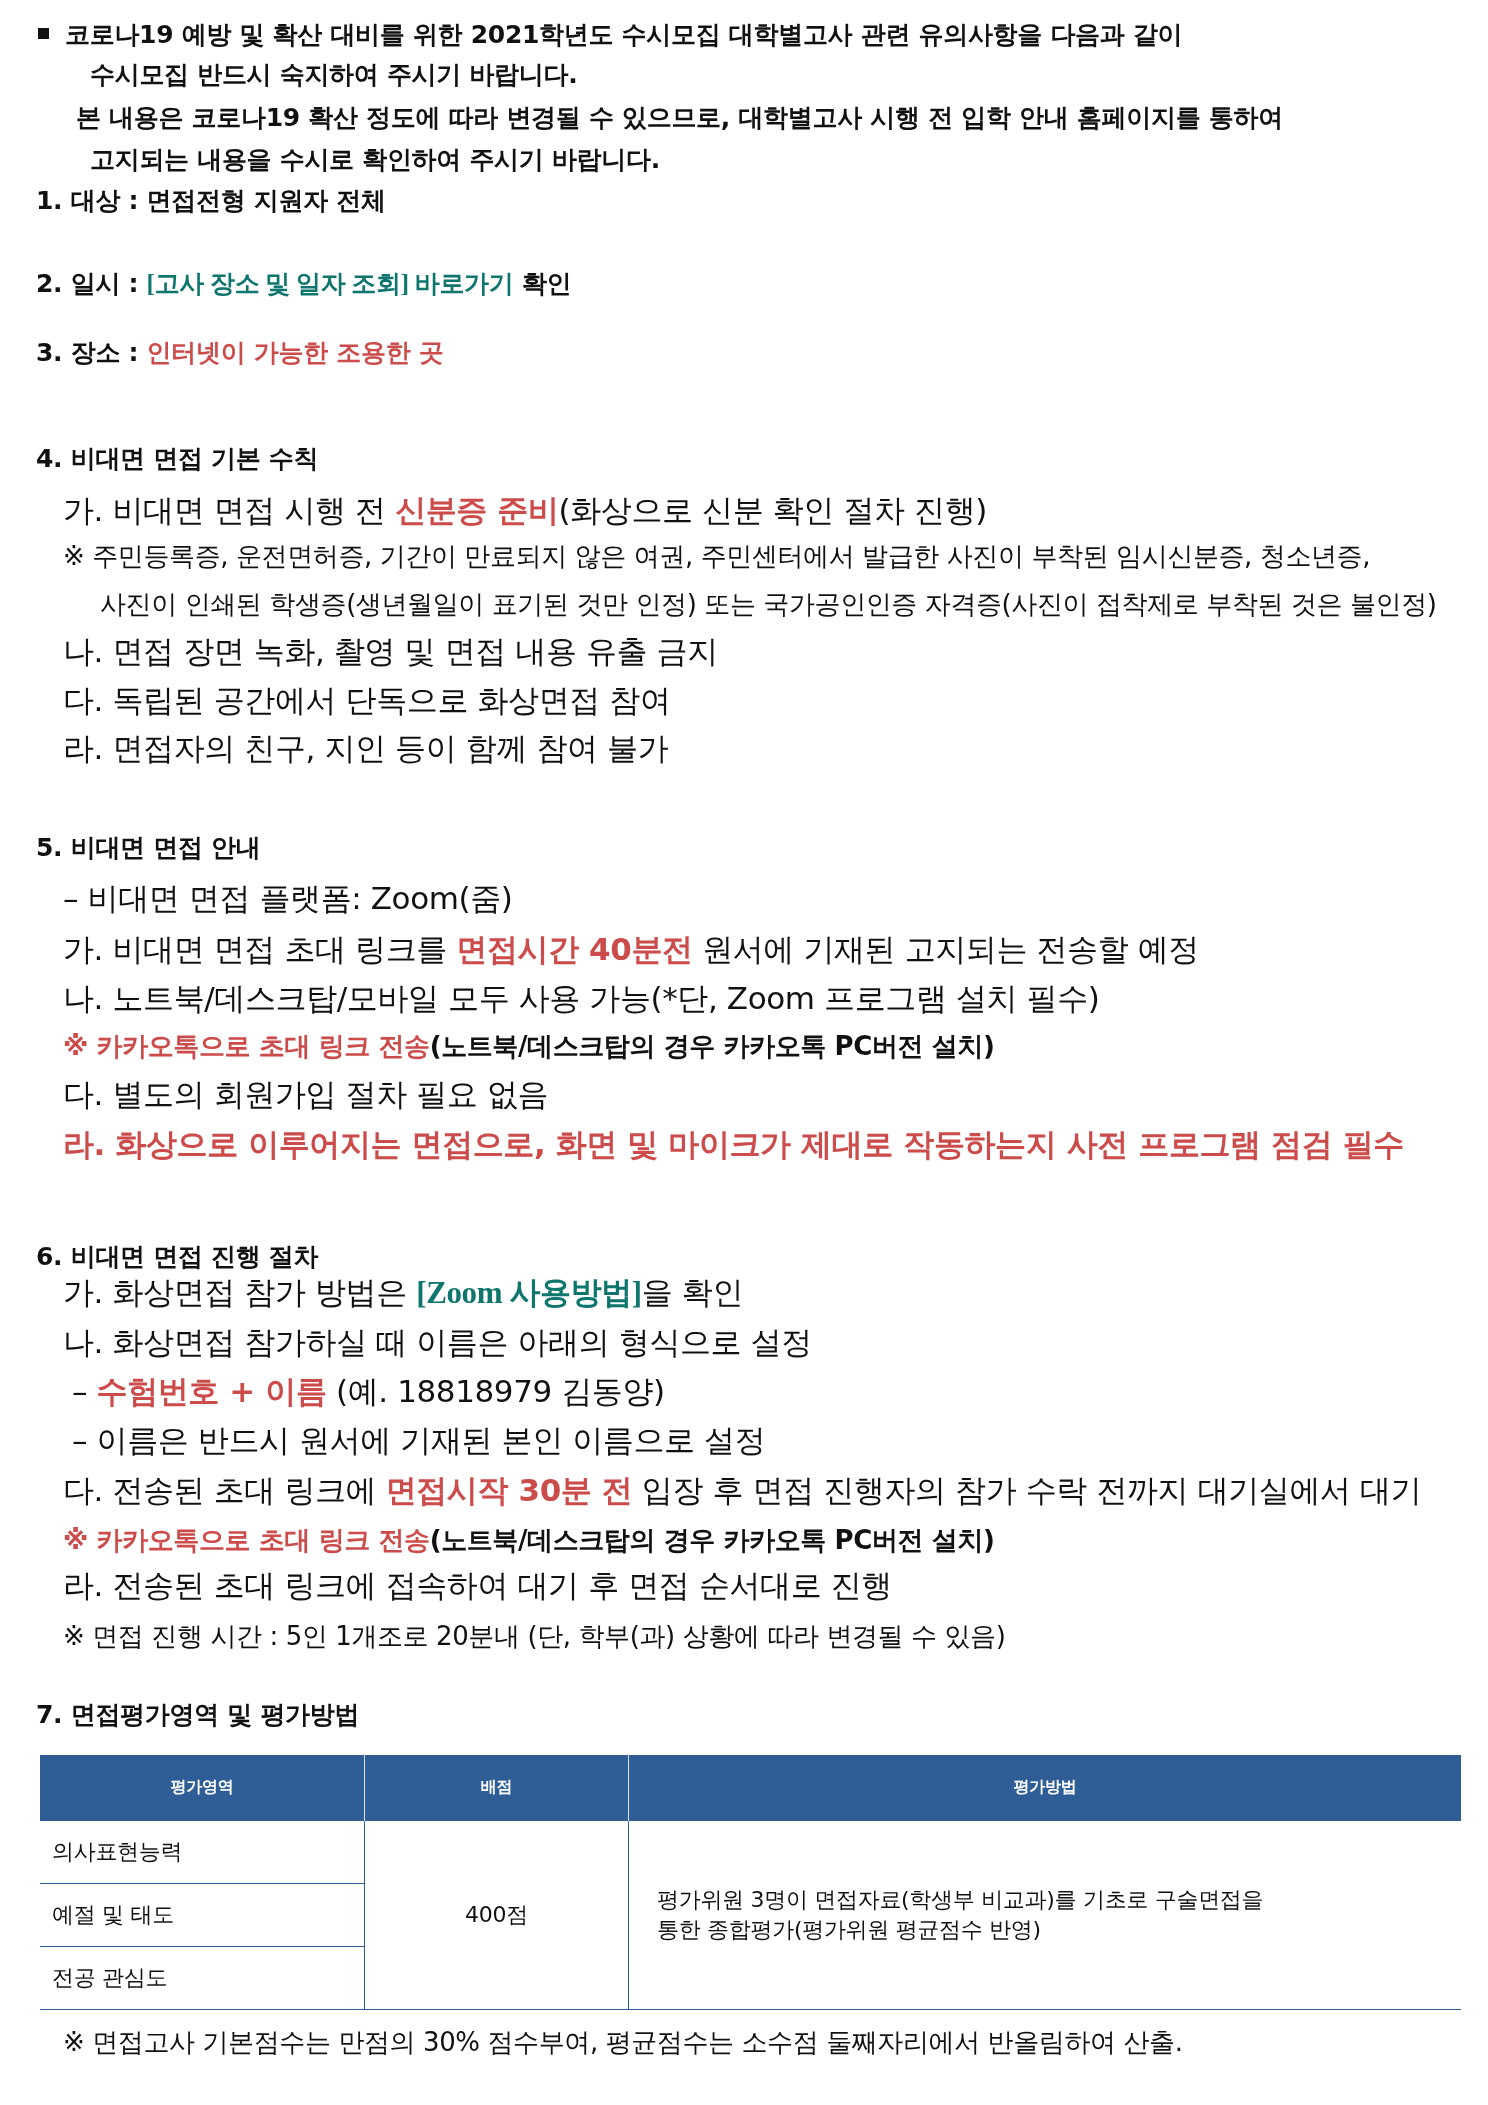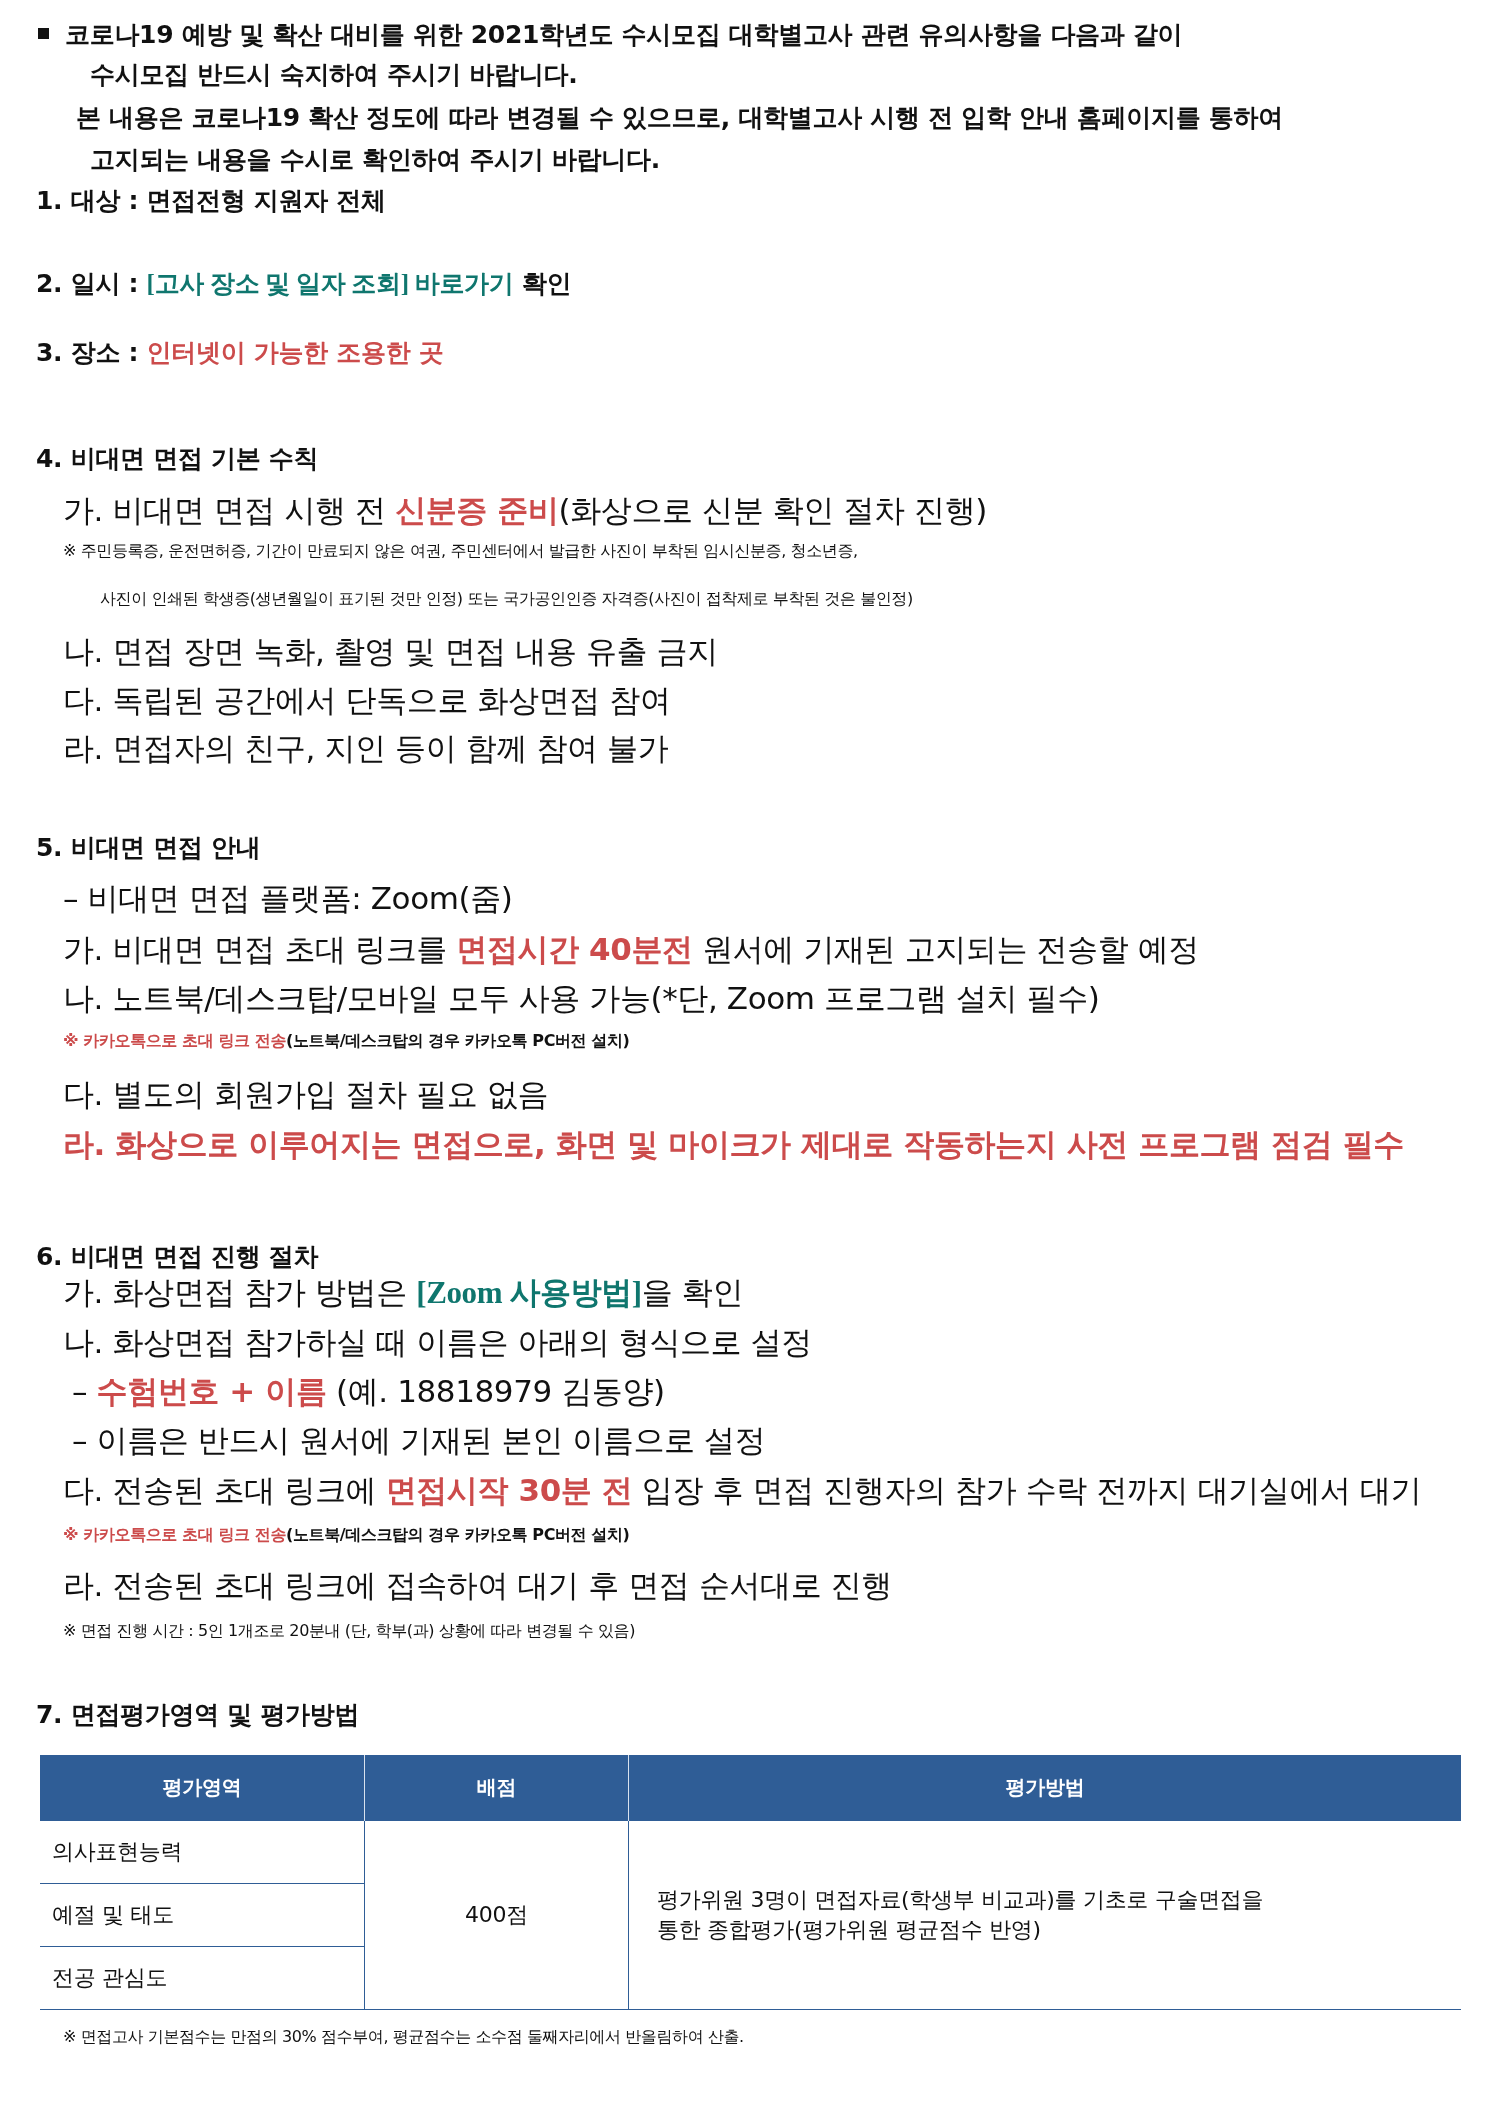--- a/index.html
+++ b/index.html
@@ -2,28 +2,28 @@
 <html><head>
 <meta charset="utf-8">
 <style>
   html, body { margin: 0; padding: 0; background: #ffffff; }
   body { width: 1488px; height: 2105px; position: relative; overflow: hidden;
          font-family: "DejaVu Sans", "Liberation Sans", sans-serif; color: #111; }
   .line { position: absolute; white-space: nowrap; line-height: 1; }
   .b { font-weight: bold; }
   .hdr { font-size: 25px; font-weight: bold; letter-spacing: -0.3px; }
   .item { font-size: 31px; letter-spacing: -0.4px; }
-  .note { font-size: 16px; letter-spacing: -0.4px; }
+  .note { font-size: 26px; letter-spacing: -0.4px; }
   .red { color: #cc4b4b; }
   .blue { color: #0f766e; font-family: Liberation Serif, serif; }
   .bullet-sq { display: inline-block; width: 11px; height: 11px; background: #111; margin-right: 16px; vertical-align: 4px; }
 
   table.eval { position: absolute; left: 40px; top: 1755px; width: 1421px; border-collapse: collapse;
                font-size: 22px; letter-spacing: -0.3px; }
-  table.eval th { background: #2f5d96; color: #fff; font-weight: bold; height: 63px; font-size: 20px;
+  table.eval th { background: #2f5d96; color: #fff; font-weight: bold; height: 63px; font-size: 16px;
                   border-left: 1px solid #d9e2ee; border-right: 1px solid #d9e2ee; }
   table.eval th:first-child { border-left: none; }
   table.eval th:last-child { border-right: none; }
   table.eval td { border: 1px solid #2f5d96; height: 60px; vertical-align: middle; }
   table.eval td.area { padding-left: 12px; width: 310px; border-left: none; }
   table.eval td.score { text-align: center; width: 260px; }
   table.eval td.method { padding-left: 28px; line-height: 1.35; border-right: none; }
   table.eval tr:first-child th { border-top: none; }
 </style>
 </head>

